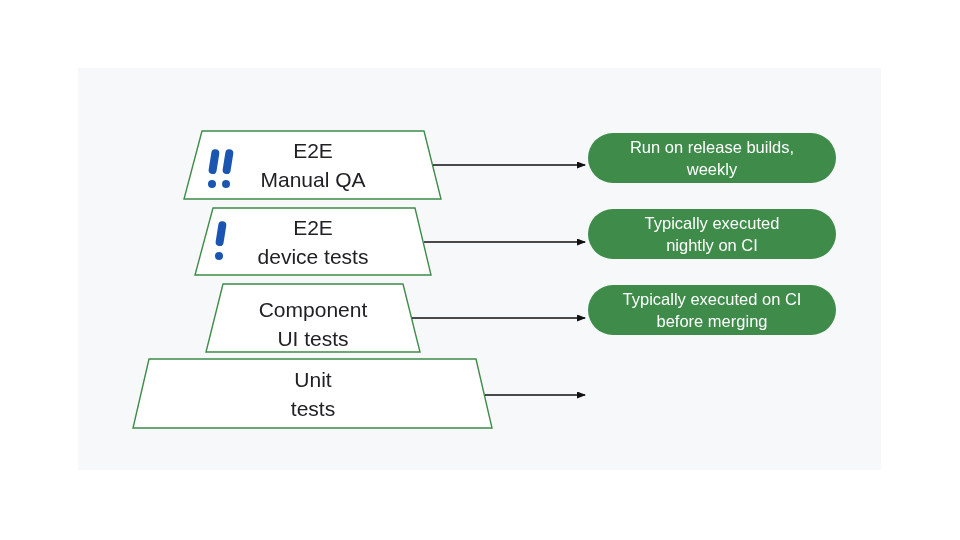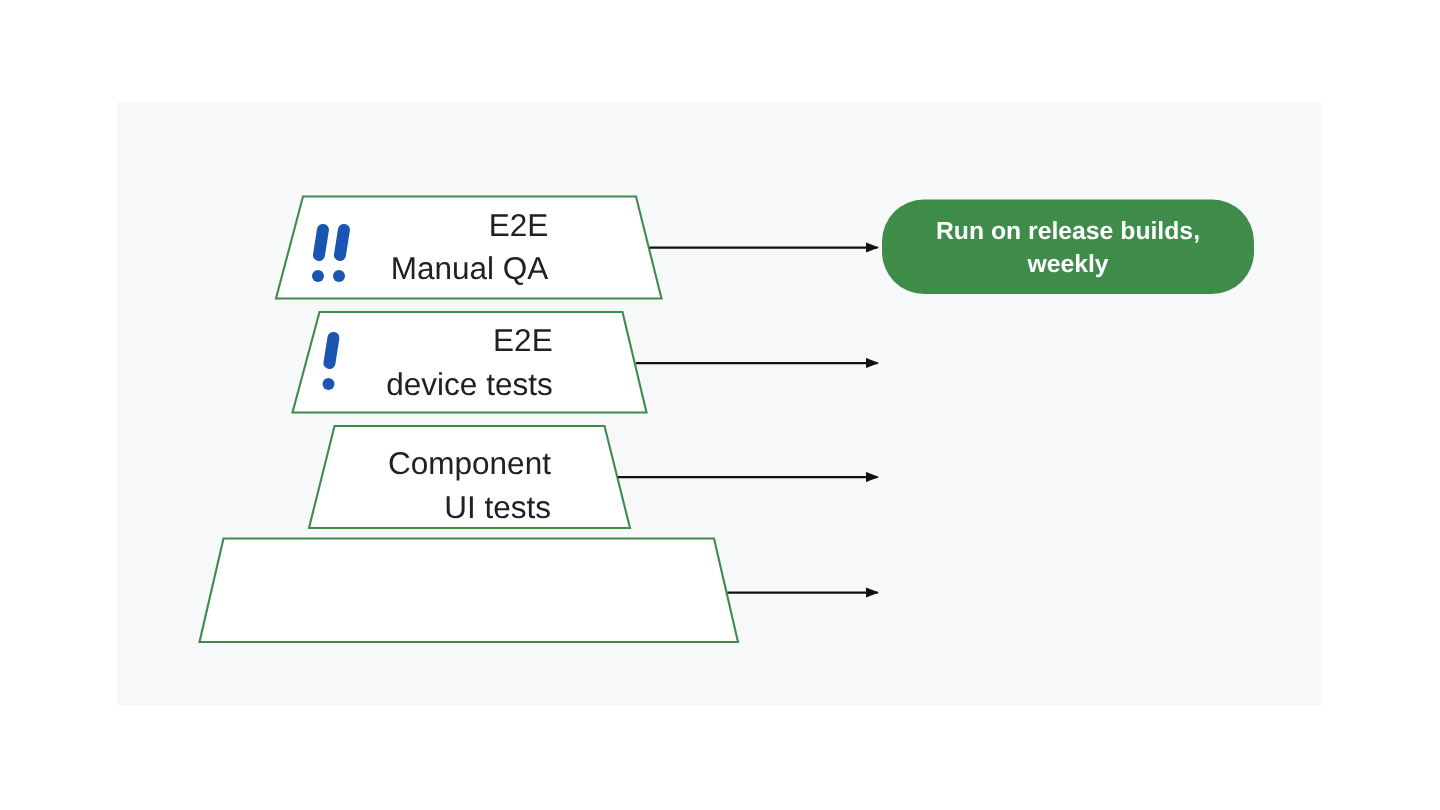--- a/index.html
+++ b/index.html
@@ -11,33 +11,33 @@
     position:absolute; left:78px; top:68px; width:803px; height:402px;
     background:var(--panel-bg,#f7f8fa);
   }
   svg.shapes { position:absolute; left:0; top:0; width:960px; height:540px; }
   polygon.trap { fill:#ffffff; stroke:var(--green,#3e8b4a); stroke-width:1.4; }
   line.arrow { stroke:var(--arrow,#111111); stroke-width:1.5; }
 
   .label {
     position:absolute; left:163px; width:300px;
     display:flex; align-items:center; justify-content:center;
-    text-align:right; color:var(--text,#202124);
+    text-align:center; color:var(--text,#202124);
     font-size:21px; line-height:29px; white-space:pre-line;
   }
   .lvl0 { top:131px; height:68px; }
   .lvl1 { top:208px; height:67px; }
   .lvl2 { top:284px; height:80px; }
   .lvl3 { top:359px; height:69px; }
 
   .note {
-    position:absolute; left:588px; width:248px; height:63px;
+    position:absolute; left:588px; width:248px; height:50px;
     background:var(--green,#3e8b4a); border-radius:28px;
     color:var(--note-text,#ffffff); display:flex; align-items:center; justify-content:center;
-    text-align:center; font-size:16.5px; line-height:22px; font-weight:700;
+    text-align:center; font-size:16.5px; line-height:22px; font-weight:400;
     white-space:pre-line;
   }
   .n0 { top:133px; } .n1 { top:209px; } .n2 { top:285px; } .n3 { top:361px; }
 
   .badge { position:absolute; display:flex; gap:6px; }
   .b0 { left:208px; top:149px; }
   .b1 { left:215px; top:221px; }
   .excl { display:flex; flex-direction:column; align-items:center; gap:6px; }
   .excl .bar {
     display:block; width:8px; height:25px; border-radius:4px;
@@ -96,19 +96,31 @@
 Manual QA</span>
   </div>
   <div class="label lvl1">
     <span>E2E
 device tests</span>
   </div>
   <div class="label lvl2">
     <span>Component
 UI tests</span>
   </div>
+  <div class="label lvl3">
+    <span>Unit
+tests</span>
+  </div>
 
   <div class="note n0">
     <span>Run on release builds,
 weekly</span>
   </div>
+  <div class="note n1">
+    <span>Typically executed
+nightly on CI</span>
+  </div>
+  <div class="note n2">
+    <span>Typically executed on CI
+before merging</span>
+  </div>
 
 </div>
 
 </body></html>

